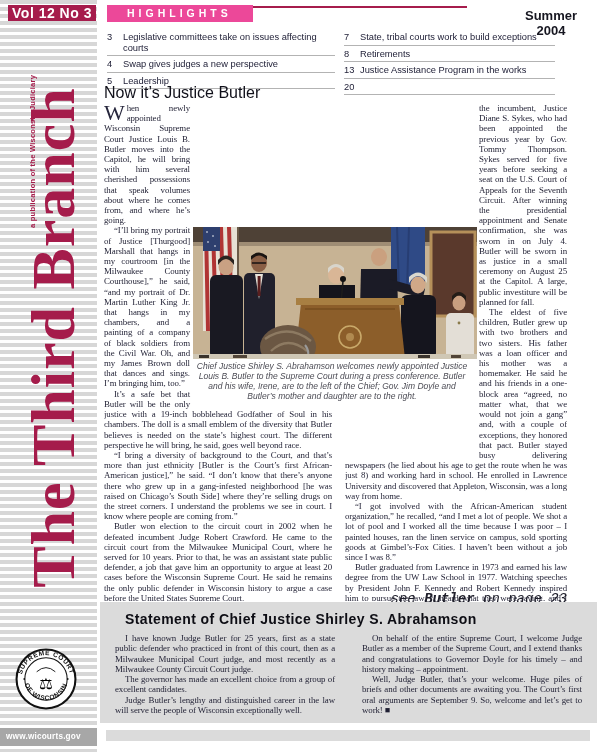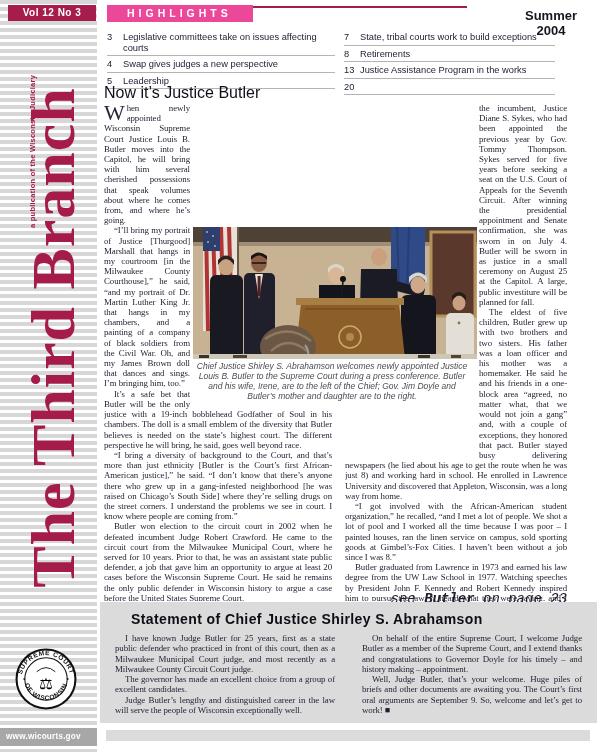--- a/index.html
+++ b/index.html
@@ -3,21 +3,21 @@
 <meta charset="utf-8">
 <style>
   html,body{margin:0;padding:0;background:#888;}
   .page{position:relative;width:604px;height:752px;background:#ffffff;overflow:hidden;
         font-family:"Liberation Serif",serif;-webkit-font-smoothing:antialiased;}
 
   
   .sidebar{position:absolute;left:0;top:0;width:97px;height:752px;
     background:repeating-linear-gradient(to bottom,#d7d7d7 0 4px,#ffffff 4px 7px);}
   .volbox{position:absolute;left:8px;top:5px;width:88px;height:16px;background:#a61c4c;
-    color:#fff;font-family:"Liberation Sans",sans-serif;font-weight:bold;font-size:10px;
+    color:#fff;font-family:"Liberation Sans",sans-serif;font-weight:bold;font-size:14px;
     line-height:16px;text-align:center;letter-spacing:.5px;}
   .masthead-title{position:absolute;left:20px;top:645px;width:615px;height:80px;
     transform:rotate(-90deg);transform-origin:0 0;
     font-family:"Liberation Serif",serif;font-weight:bold;color:#a51c4b;
     font-size:62px;line-height:66px;text-align:center;letter-spacing:1px;white-space:nowrap;}
   .pub-note{position:absolute;left:27px;top:228px;width:165px;height:12px;
     transform:rotate(-90deg);transform-origin:0 0;
     font-family:"Liberation Sans",sans-serif;font-weight:bold;color:#a51c4b;
     font-size:7.6px;line-height:12px;letter-spacing:.2px;white-space:nowrap;}
   .seal{position:absolute;left:15px;top:648px;width:62px;height:62px;}
@@ -59,21 +59,21 @@
     font-family:"Liberation Sans",sans-serif;font-style:italic;font-size:8.5px;
     line-height:9.9px;color:#4c4c55;text-align:center;}
   .see-line{position:absolute;left:345px;top:591px;width:222px;text-align:right;
     font-family:Liberation Mono, monospace;font-style:italic;font-size:14px;color:#20202c;}
   .see-line .bold{font-weight:bold;}
 
   
   .statement{position:absolute;left:100px;top:602px;width:497px;height:121px;background:#dbdbdb;
     box-sizing:border-box;padding:7px 15px 0 15px;}
   .st-title{font-family:"Liberation Sans",sans-serif;font-weight:bold;font-size:14px;
-    letter-spacing:.4px;color:#0d0d14;margin:2px 0 6px 16px;}
+    letter-spacing:.4px;color:#0d0d14;margin:2px 0 6px 10px;}
   .st-cols{display:flex;gap:27px;}
   .st-col{flex:1;font-size:8.9px;line-height:10.3px;letter-spacing:-0.1px;color:#1f1f33;text-align:justify;}
   .st-col p{margin:0;text-indent:10px;}
 
   .bottom-strip{position:absolute;left:106px;top:730px;width:484px;height:11px;background:#dbdbdb;}
 </style>
 </head>
 <body>
 
 <div class="page">

